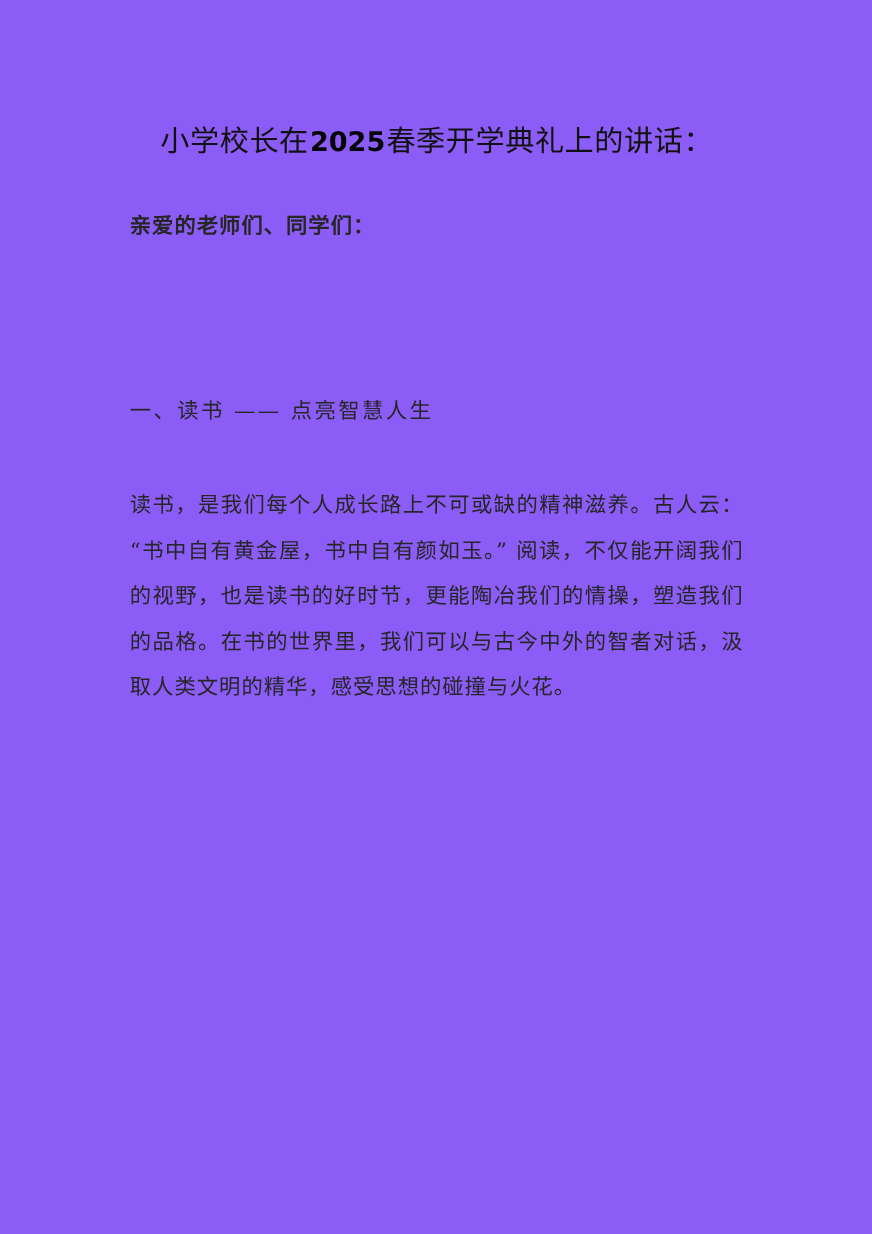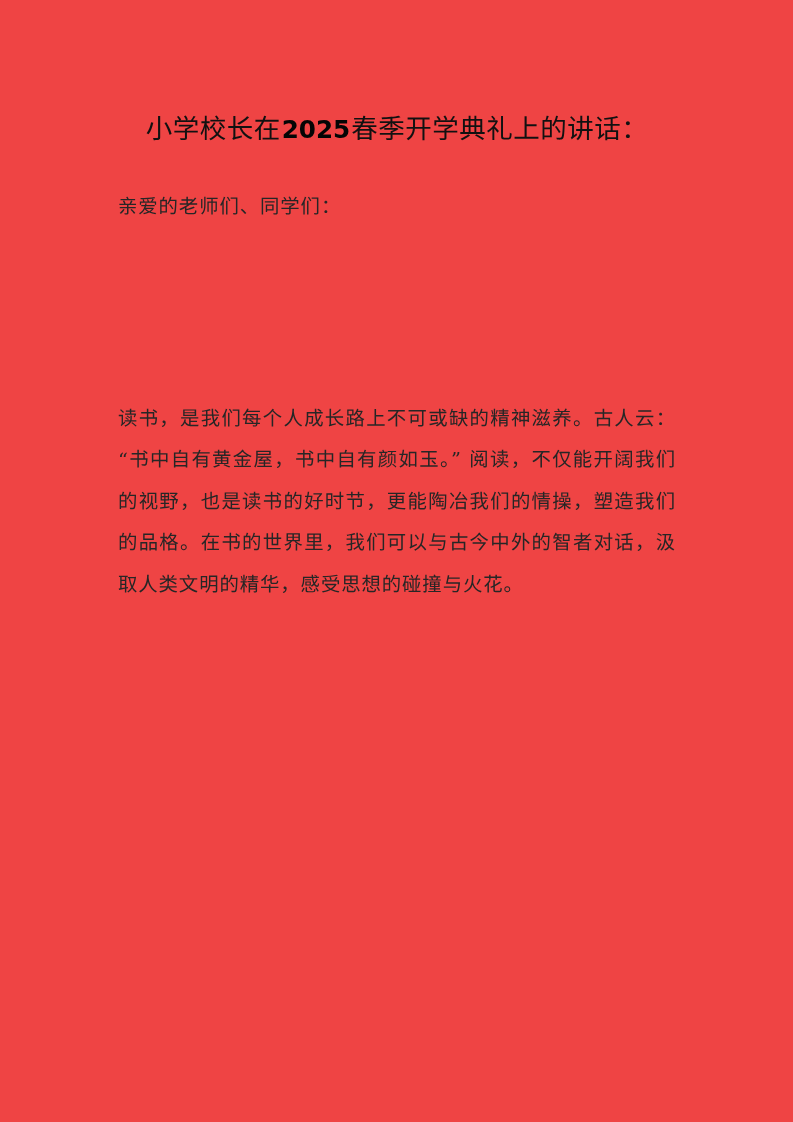--- a/index.html
+++ b/index.html
@@ -16,21 +16,21 @@
     font-family: "DejaVu Serif", "Liberation Serif", serif;
     color: #1a1a1a;
     -webkit-font-smoothing: antialiased;
   }
 
   .page {
     box-sizing: border-box;
     width: 793px;
     height: 1122px;
     padding: 106px 117px 0 118px;
-    background: #ef4444;
+    background: #8b5cf6;
   }
 
   
   .doc-title {
     margin: 0;
     padding: 0;
     text-align: center;
     font-weight: 500;
     font-size: 26.5px;
     line-height: 45px;
@@ -85,20 +85,21 @@
     line-height: 41.5px;
     letter-spacing: 2.2px;
     color: #262626;
     white-space: nowrap;
   }
 
   p.salutation,
   p.greeting {
     white-space: nowrap;
     text-align: left;
+    font-weight: bold;
   }
 </style>
 </head>
 <body>
 
 <div class="page">
 
   <h1 class="doc-title">
     <span class="tline"><span>小学校长在</span><span class="num">2025</span><span>春季开学典礼上的讲话：</span></span>
   </h1>
@@ -108,19 +109,20 @@
     <p class="para salutation">亲爱的老师们、同学们：</p>
 
     <div class="gap-sm"></div>
 
 
     <div class="gap-md"></div>
 
 
     <div class="gap-lg"></div>
 
+    <p class="heading">一、读书 —— 点亮智慧人生</p>
 
     <div class="gap-lg"></div>
 
     <p class="para">读书，是我们每个人成长路上不可或缺的精神滋养。古人云：“书中自有黄金屋，书中自有颜如玉。” 阅读，不仅能开阔我们的视野，也是读书的好时节，更能陶冶我们的情操，塑造我们的品格。在书的世界里，我们可以与古今中外的智者对话，汲取人类文明的精华，感受思想的碰撞与火花。</p>
 
   </div>
 </div>
 
 </body></html>

